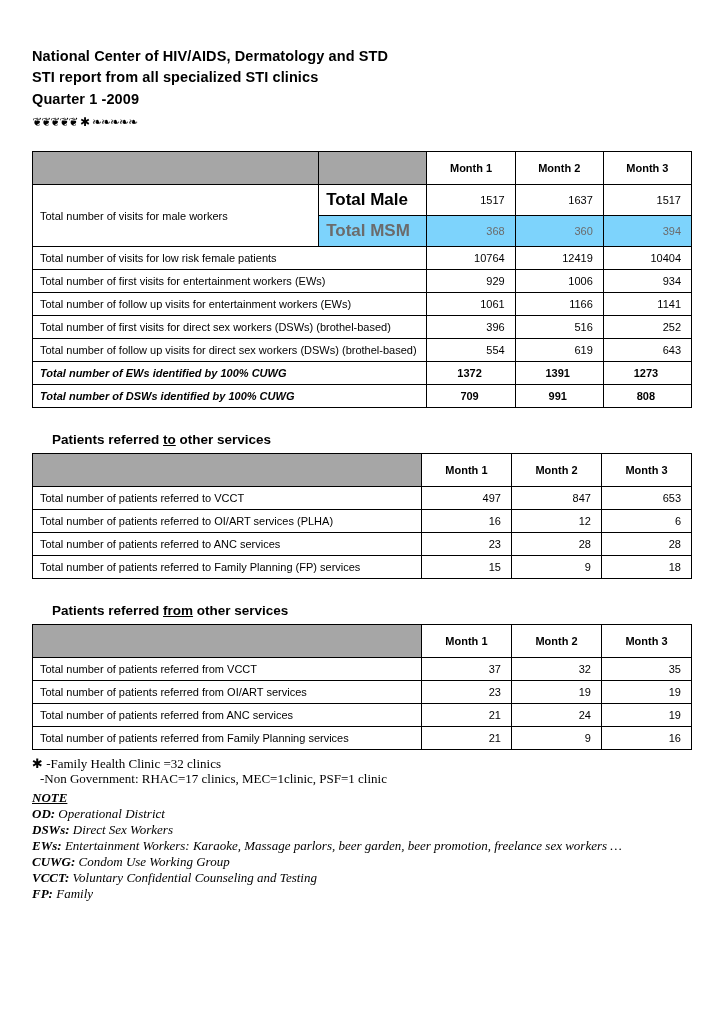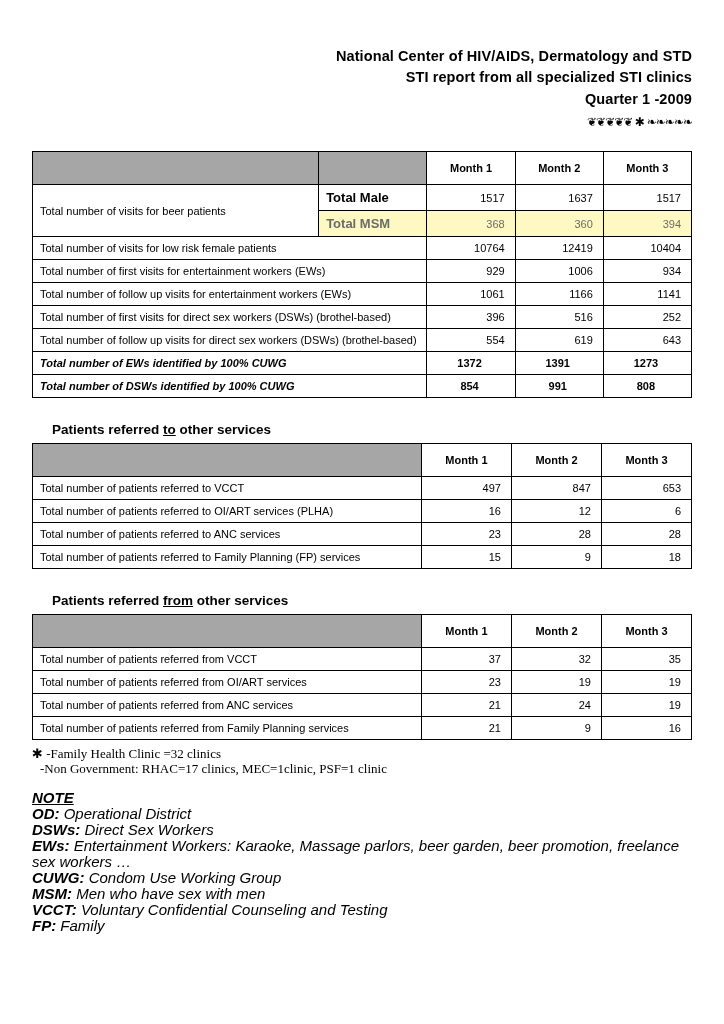--- a/index.html
+++ b/index.html
@@ -14,21 +14,21 @@
     color: #000000;
     position: relative;
   }
   .page {
     width: 724px;
     min-height: 1024px;
     box-sizing: border-box;
     padding: 46px 32px 10px 32px;
   }
   .title-block {
-    text-align: right;
+    text-align: left;
     margin-bottom: 6px;
   }
   .title-line {
     font-size: 14.5px;
     font-weight: bold;
     line-height: 21px;
     letter-spacing: 0.1px;
   }
   .title-line.l3 {
     margin-top: 1px;
@@ -68,24 +68,24 @@
   .label {
     text-align: left;
   }
   .num {
     text-align: right;
     padding-right: 10px;
   }
   .sub-label {
     text-align: left;
     font-weight: bold;
-    font-size: 13px;
+    font-size: 17px;
   }
   .msm-row td {
-    background: #fef9c3;
+    background: #7dd3fc;
     color: #6b6b6b;
   }
   .bold-italic {
     font-weight: bold;
     font-style: italic;
   }
   .bold-num {
     font-weight: bold;
     text-align: center;
     padding-right: 10px;
@@ -106,23 +106,23 @@
     font-size: 13px;
     font-family: "Liberation Serif", serif;
     margin-top: 6px;
     line-height: 15px;
   }
   .footnote .star {
     font-weight: bold;
     font-family: "DejaVu Sans", sans-serif;
   }
   .note-block {
-    margin-top: 14px;
-    font-family: Liberation Sans, sans-serif;
-    font-size: 15px;
+    margin-top: 4px;
+    font-family: Liberation Serif, serif;
+    font-size: 13px;
     line-height: 16px;
   }
   .note-title {
     font-weight: bold;
     font-style: italic;
     text-decoration: underline;
   }
   .note-line {
     font-style: italic;
   }
@@ -150,21 +150,21 @@
     <tbody>
       <tr>
         <td class="hdr-blank w-label"></td>
         <td class="hdr-blank w-sub"></td>
         <td class="hdr-month w-month">Month 1</td>
         <td class="hdr-month w-month">Month 2</td>
         <td class="hdr-month w-month">Month 3</td>
       </tr>
 
       <tr>
-        <td class="label" rowspan="2">Total number of visits for beer patients</td>
+        <td class="label" rowspan="2">Total number of visits for male workers</td>
         <td class="sub-label">Total Male</td>
         <td class="num">1517</td>
         <td class="num">1637</td>
         <td class="num">1517</td>
       </tr>
 
       <tr class="msm-row">
         <td class="sub-label">Total MSM</td>
         <td class="num">368</td>
         <td class="num">360</td>
@@ -208,21 +208,21 @@
 
       <tr>
         <td class="label bold-italic" colspan="2">Total number of EWs identified by 100% CUWG</td>
         <td class="bold-num">1372</td>
         <td class="bold-num">1391</td>
         <td class="bold-num">1273</td>
       </tr>
 
       <tr>
         <td class="label bold-italic" colspan="2">Total number of DSWs identified by 100% CUWG</td>
-        <td class="bold-num">854</td>
+        <td class="bold-num">709</td>
         <td class="bold-num">991</td>
         <td class="bold-num">808</td>
       </tr>
     </tbody>
   </table>
 
   <div class="section-head"><span>Patients referred </span><span class="ul">to</span><span> other services</span></div>
 
   <table class="sub-table">
     <tbody>
@@ -300,18 +300,17 @@
     <div><span class="star">✱</span> <span>-Family Health Clinic =32 clinics</span></div>
     <div style="padding-left:8px;">-Non Government: RHAC=17 clinics, MEC=1clinic, PSF=1 clinic</div>
   </div>
 
   <div class="note-block">
     <div class="note-title">NOTE</div>
     <div class="note-line"><b>OD:</b><span> Operational District</span></div>
     <div class="note-line"><b>DSWs:</b><span> Direct Sex Workers</span></div>
     <div class="note-line"><b>EWs:</b><span> Entertainment Workers: Karaoke, Massage parlors, beer garden, beer promotion, freelance sex workers …</span></div>
     <div class="note-line"><b>CUWG:</b><span> Condom Use Working Group</span></div>
-    <div class="note-line"><b>MSM:</b><span> Men who have sex with men</span></div>
     <div class="note-line"><b>VCCT:</b><span> Voluntary Confidential Counseling and Testing</span></div>
     <div class="note-line"><b>FP:</b><span> Family</span></div>
   </div>
 
 </div>
 
 </body></html>

